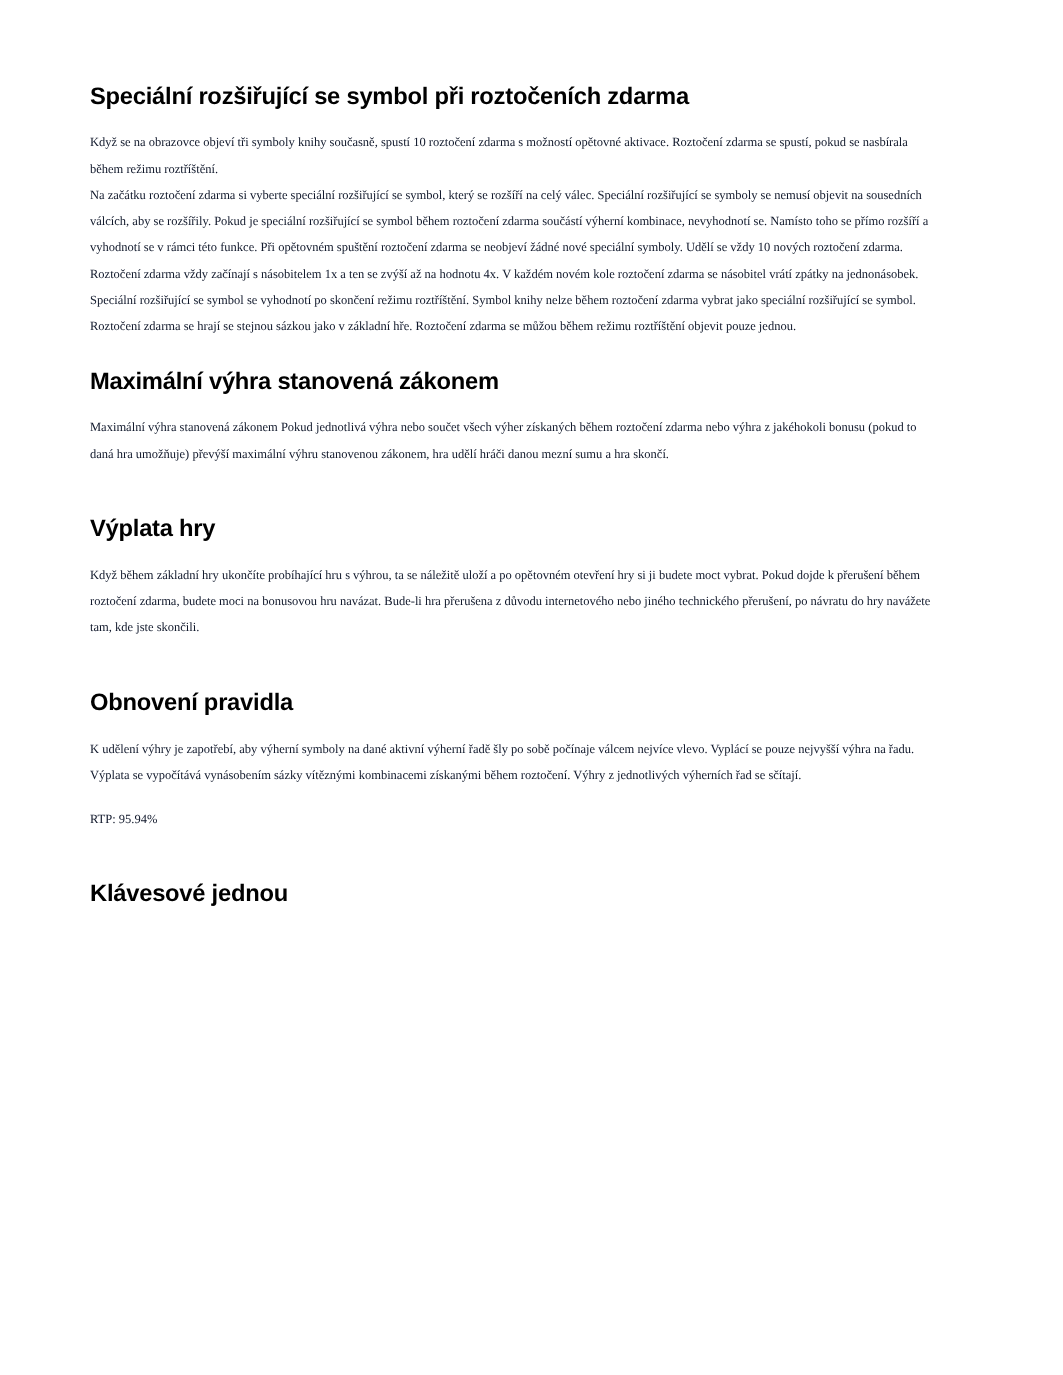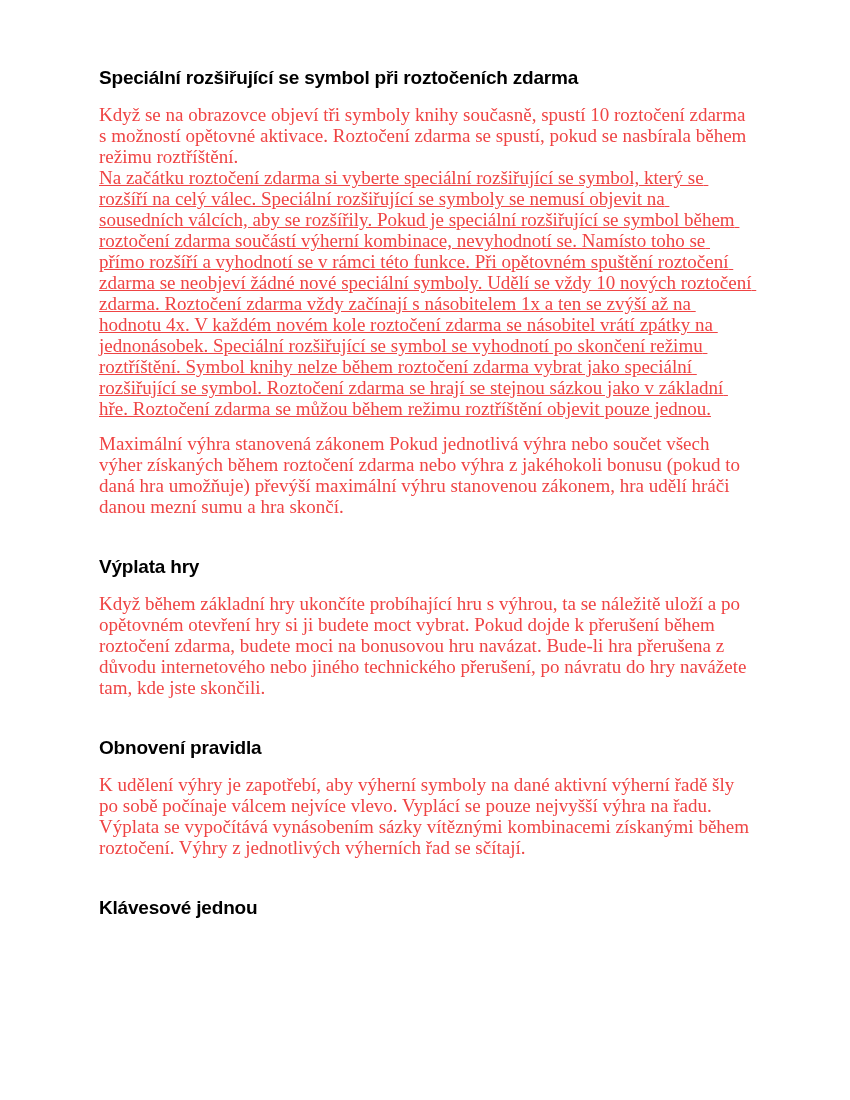--- a/index.html
+++ b/index.html
@@ -6,68 +6,70 @@
     margin: 0;
     padding: 0;
     background: #ffffff;
   }
   .page {
     position: relative;
     width: 850px;
     height: 1100px;
     background: #ffffff;
     box-sizing: border-box;
-    padding: 66px 97px 0 99px;
+    padding: 66px 97px 0 72px;
     overflow: hidden;
     font-family: "Liberation Serif", serif;
     color: #1b1b1b;
   }
   h2.doc-heading {
     font-family: "Liberation Sans", sans-serif;
     font-weight: 700;
     font-size: 19px;
     line-height: 24px;
     color: #000000;
     margin: 22px 0 0 0;
     letter-spacing: -0.2px;
   }
   section.first h2.doc-heading { margin-top: 0; }
   section.extra-gap h2.doc-heading { margin-top: 38px; }
   p.doc-para {
     font-family: "Liberation Serif", serif;
-    font-size: 19px;
+    font-size: 10px;
     line-height: 21px;
     margin: 14px 0 0 0;
     white-space: pre-wrap;
-    color: #ef4444;
+    color: #0f172a;
   }
-  p.doc-para.tight { margin-top: 0; text-decoration: underline; }
+  p.doc-para.tight { margin-top: 0; }
 </style>
 </head>
 <body>
 
 <div class="page">
 
   <section class="first">
     <h2 class="doc-heading">Speciální rozšiřující se symbol při roztočeních zdarma</h2>
     <p class="doc-para">Když se na obrazovce objeví tři symboly knihy současně, spustí 10 roztočení zdarma s možností opětovné aktivace. Roztočení zdarma se spustí, pokud se nasbírala během režimu roztříštění.</p>
     <p class="doc-para tight">Na začátku roztočení zdarma si vyberte speciální rozšiřující se symbol, který se rozšíří na celý válec. Speciální rozšiřující se symboly se nemusí objevit na sousedních válcích, aby se rozšířily. Pokud je speciální rozšiřující se symbol během roztočení zdarma součástí výherní kombinace, nevyhodnotí se. Namísto toho se přímo rozšíří a vyhodnotí se v rámci této funkce. Při opětovném spuštění roztočení zdarma se neobjeví žádné nové speciální symboly. Udělí se vždy 10 nových roztočení zdarma. Roztočení zdarma vždy začínají s násobitelem 1x a ten se zvýší až na hodnotu 4x. V každém novém kole roztočení zdarma se násobitel vrátí zpátky na jednonásobek. Speciální rozšiřující se symbol se vyhodnotí po skončení režimu roztříštění. Symbol knihy nelze během roztočení zdarma vybrat jako speciální rozšiřující se symbol. Roztočení zdarma se hrají se stejnou sázkou jako v základní hře. Roztočení zdarma se můžou během režimu roztříštění objevit pouze jednou.</p>
   </section>
 
   <section>
+    <h2 class="doc-heading">Maximální výhra stanovená zákonem</h2>
     <p class="doc-para">Maximální výhra stanovená zákonem Pokud jednotlivá výhra nebo součet všech výher získaných během roztočení zdarma nebo výhra z jakéhokoli bonusu (pokud to daná hra umožňuje) převýší maximální výhru stanovenou zákonem, hra udělí hráči danou mezní sumu a hra skončí.</p>
   </section>
 
   <section class="extra-gap">
     <h2 class="doc-heading">Výplata hry</h2>
     <p class="doc-para">Když během základní hry ukončíte probíhající hru s výhrou, ta se náležitě uloží a po opětovném otevření hry si ji budete moct vybrat. Pokud dojde k přerušení během roztočení zdarma, budete moci na bonusovou hru navázat. Bude-li hra přerušena z důvodu internetového nebo jiného technického přerušení, po návratu do hry navážete tam, kde jste skončili.</p>
   </section>
 
   <section class="extra-gap">
     <h2 class="doc-heading">Obnovení pravidla</h2>
     <p class="doc-para">K udělení výhry je zapotřebí, aby výherní symboly na dané aktivní výherní řadě šly po sobě počínaje válcem nejvíce vlevo. Vyplácí se pouze nejvyšší výhra na řadu.  Výplata se vypočítává vynásobením sázky vítěznými kombinacemi získanými během roztočení. Výhry z jednotlivých výherních řad se sčítají.</p>
+    <p class="doc-para">RTP: 95.94%</p>
   </section>
 
   <section class="extra-gap">
     <h2 class="doc-heading">Klávesové jednou</h2>
   </section>
 
 </div>
 
 </body></html>

